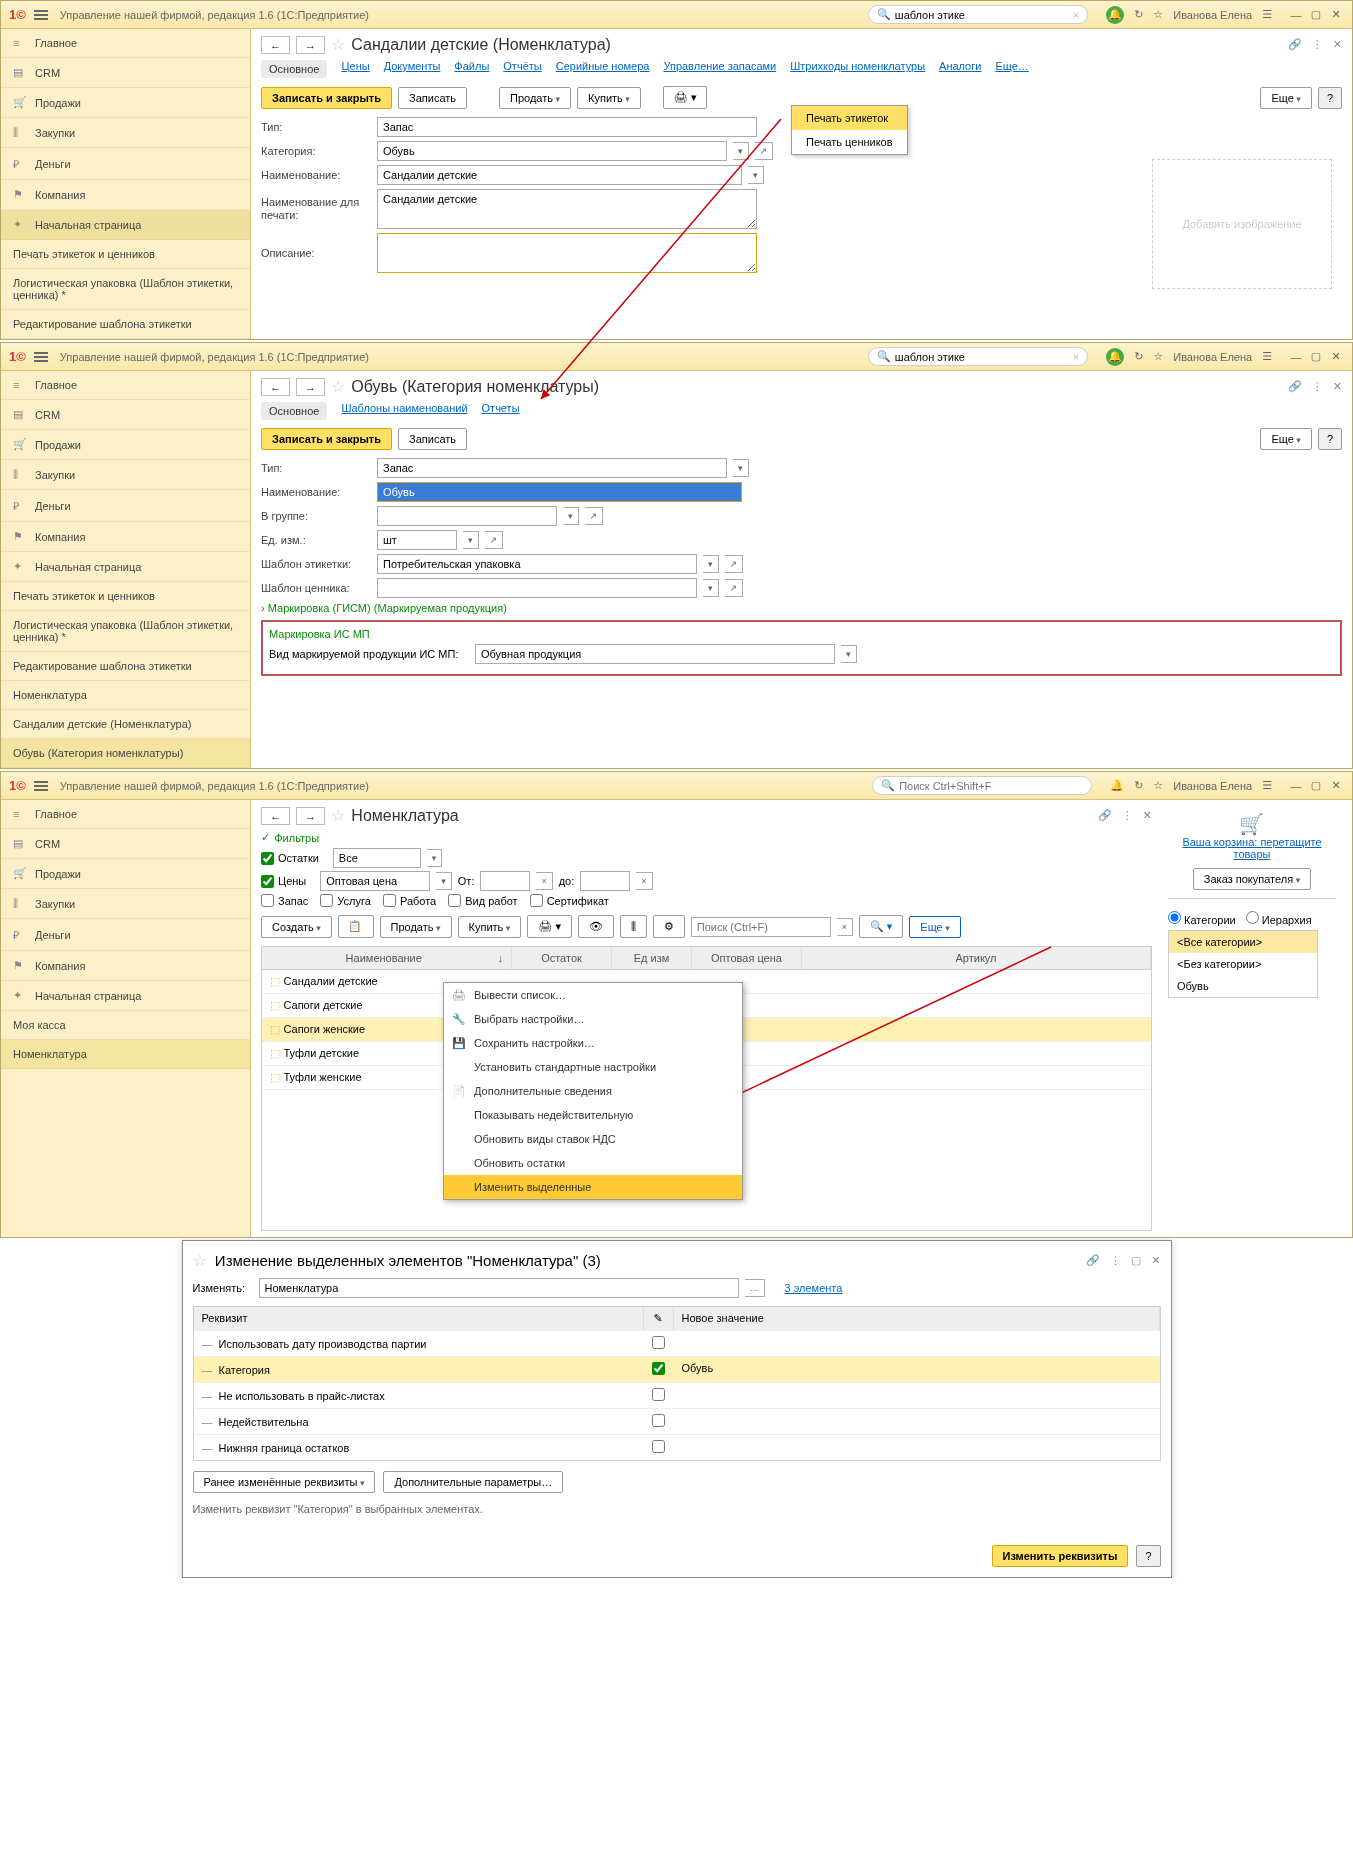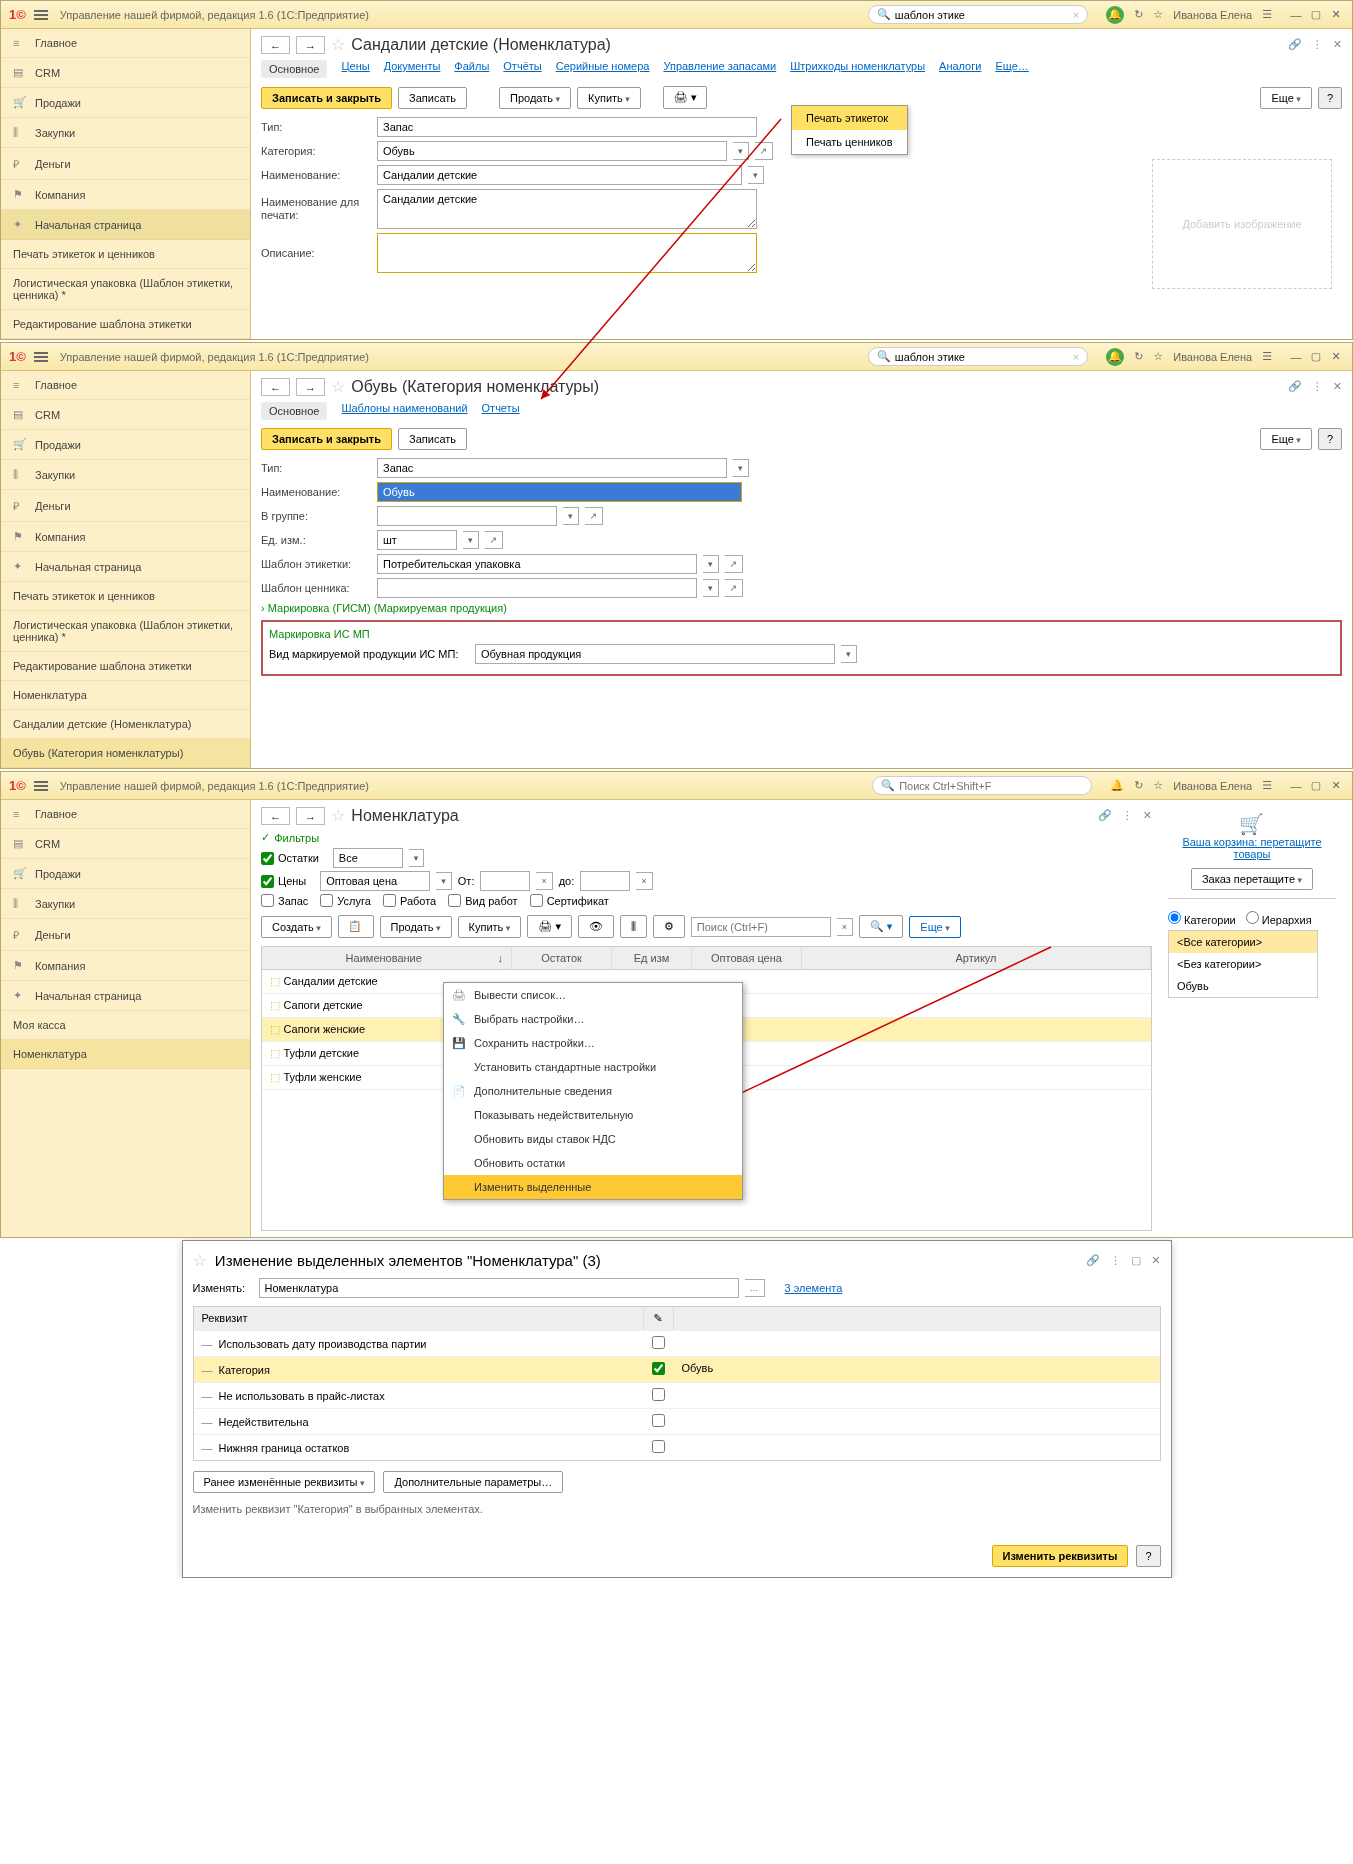--- a/index.html
+++ b/index.html
@@ -454,21 +454,21 @@
               <span>⋮</span>
               <span>✕</span>
             </div>
         </div>
         <div class="filters-hdr">✓ <span>Фильтры</span></div>
         <div style="display:flex;align-items:center;gap:6px;margin:3px 0;">
           <label class="chk">
               <input type="checkbox" checked="" style="">
               <span>Остатки</span>
             </label>
-          <input class="inp" style="width: 70px;" value="Все">
+          <input class="inp" style="width: 88px;" value="Все">
             <span class="dd-btn">▾</span>
         </div>
         <div style="display:flex;align-items:center;gap:6px;margin:3px 0;">
           <label class="chk">
               <input type="checkbox" checked="" style="">
               <span>Цены</span>
             </label>
           <input class="inp" style="width: 110px;" value="Оптовая цена">
             <span class="dd-btn">▾</span>
           <span>От:</span>
@@ -537,21 +537,21 @@
           <div class="table-row">
               <div style="width:250px;"><span class="folder-icon">⬚</span> <span>Туфли женские</span></div>
             </div>
           <div style="height:140px;"></div>
         </div>
       </div>
       <div class="side-panel">
         <div class="cart">
           <div style="font-size:20px;color:#888;">🛒</div>
           <a>Ваша корзина: перетащите товары</a>
-          <div style="margin-top:8px;"><button class="btn btn-dd">Заказ перетащите</button></div>
+          <div style="margin-top:8px;"><button class="btn btn-dd">Заказ покупателя</button></div>
         </div>
         <div class="radios">
           <label><input type="radio" name="v" checked="" style=""> <span>Категории</span></label>
           <label><input type="radio" name="v" style=""> <span>Иерархия</span></label>
         </div>
         <div class="cats">
           <div class="sel">&lt;Все категории&gt;</div>
           <div>&lt;Без категории&gt;</div>
           <div>Обувь</div>
         </div>
@@ -593,20 +593,21 @@
   <div class="form-row" style="margin-top:8px;">
     <span style="width:60px;">Изменять:</span>
     <input class="inp" style="width: 480px;" value="Номенклатура">
       <span class="dd-btn">…</span>
     <a style="margin-left:14px;color:#0066c0;text-decoration:underline;">3 элемента</a>
   </div>
   <div class="attr-table">
     <div class="attr-hdr">
       <div style="width:450px;">Реквизит</div>
       <div style="width:30px;text-align:center;">✎</div>
+      <div style="flex:1;">Новое значение</div>
     </div>
     <div class="attr-row">
         <div class="c1">
           <span style="color:#888;">—</span>
           <span>Использовать дату производства партии</span>
         </div>
         <div class="c2"><input type="checkbox" style=""></div>
         <div class="c3"></div>
       </div>
     <div class="attr-row hl">

